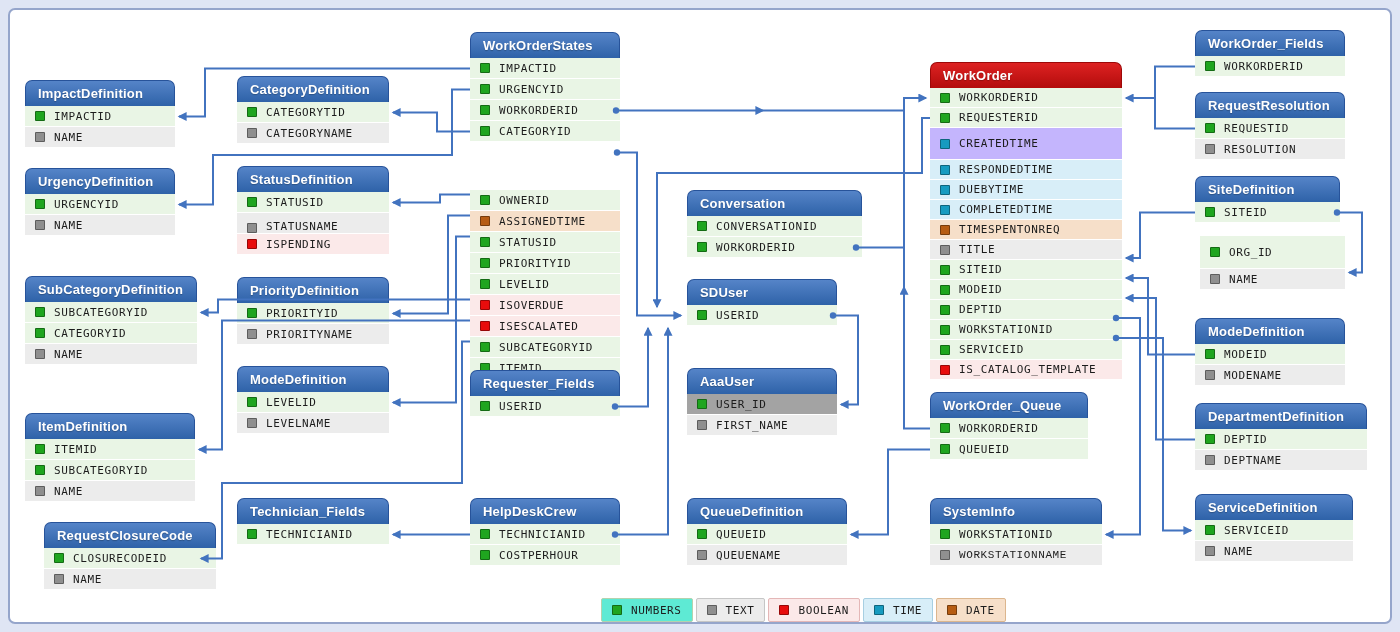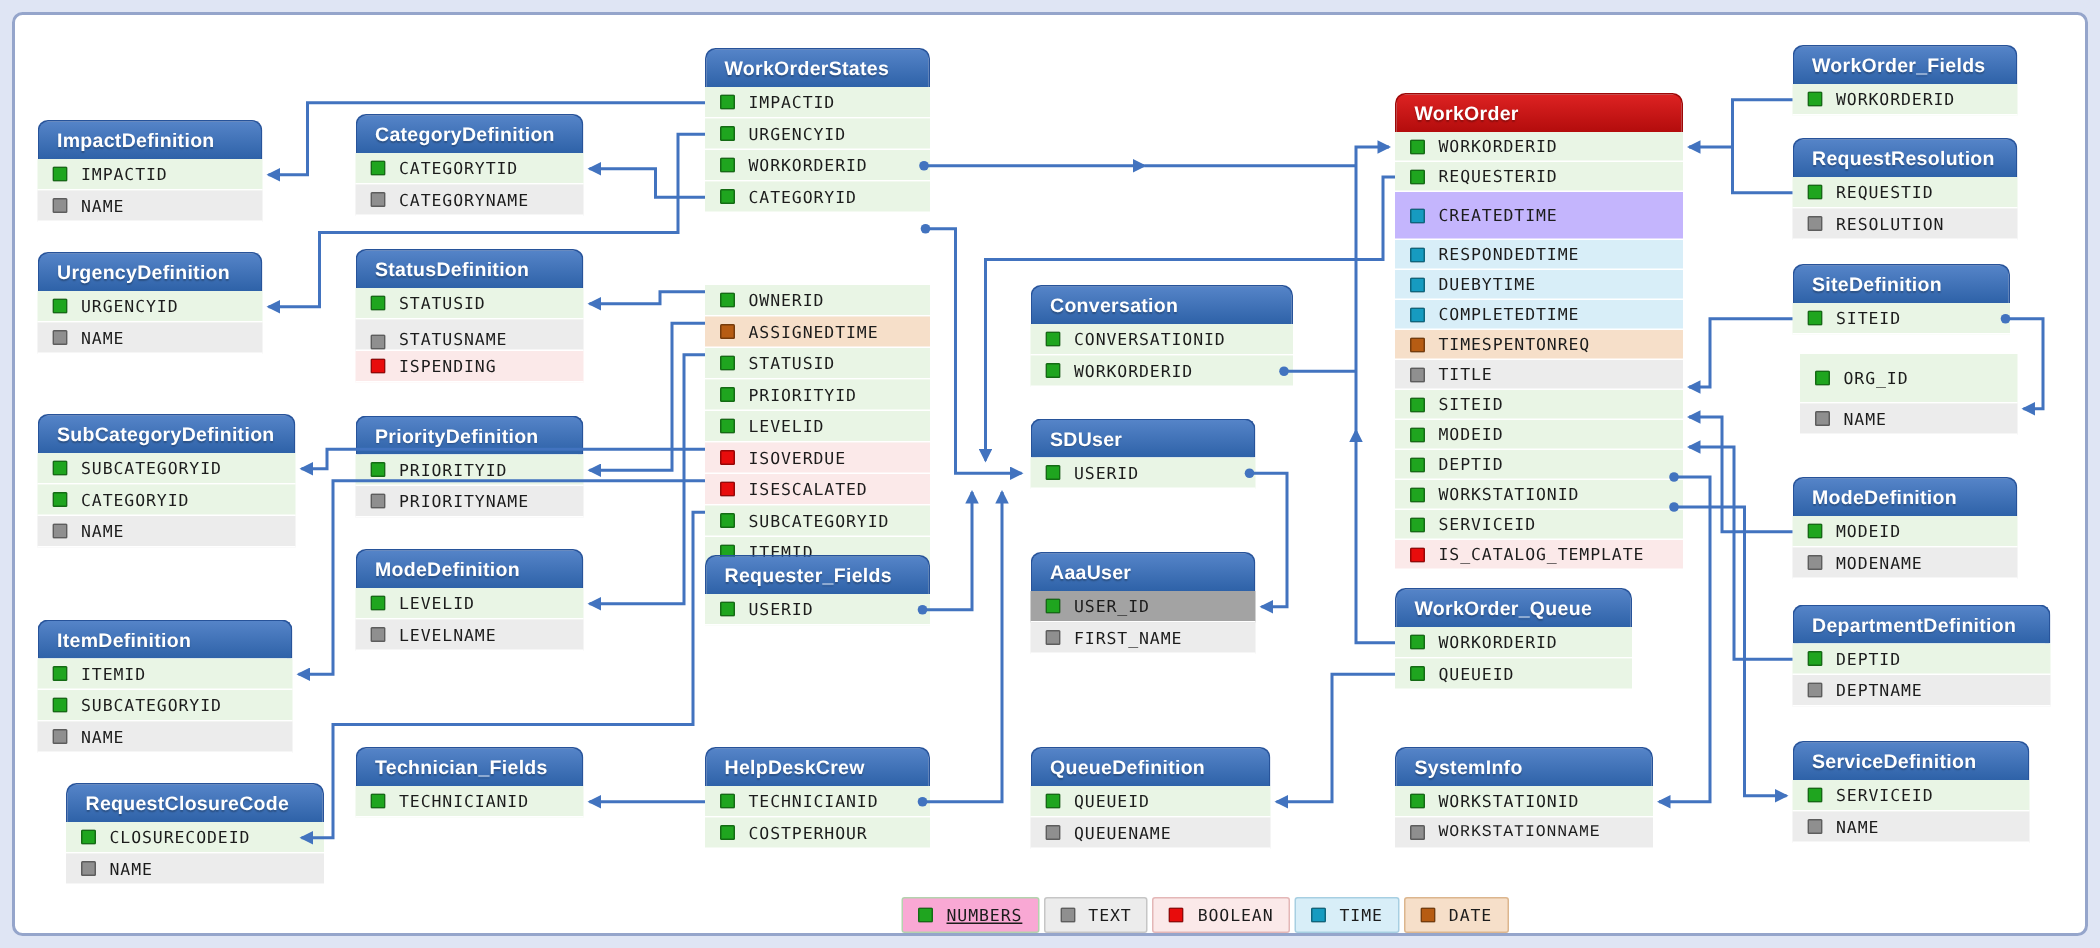--- a/index.html
+++ b/index.html
@@ -439,21 +439,21 @@
         <span class="sq" style="background: rgb(31, 165, 31);"></span>
         <span>SERVICEID</span>
       </div>
       <div class="row" style="height: 21px; background: rgb(236, 236, 236);">
         <span class="sq" style="background: rgb(143, 143, 143);"></span>
         <span>NAME</span>
       </div>
     </div>
   </div>
 <div class="legend" id="legend">
-    <div class="lg-item" style="background: #f9a8d4; border-color: rgb(180, 210, 174); text-decoration: underline;">
+    <div class="lg-item" style="background: #5eead4; border-color: rgb(180, 210, 174);">
       <span class="sq" style="background: rgb(31, 165, 31);"></span>
       <span>NUMBERS</span>
     </div>
     <div class="lg-item" style="background: rgb(236, 236, 236); border-color: rgb(198, 198, 198);">
       <span class="sq" style="background: rgb(143, 143, 143);"></span>
       <span>TEXT</span>
     </div>
     <div class="lg-item" style="background: rgb(251, 233, 233); border-color: rgb(228, 183, 183);">
       <span class="sq" style="background: rgb(232, 12, 12);"></span>
       <span>BOOLEAN</span>

